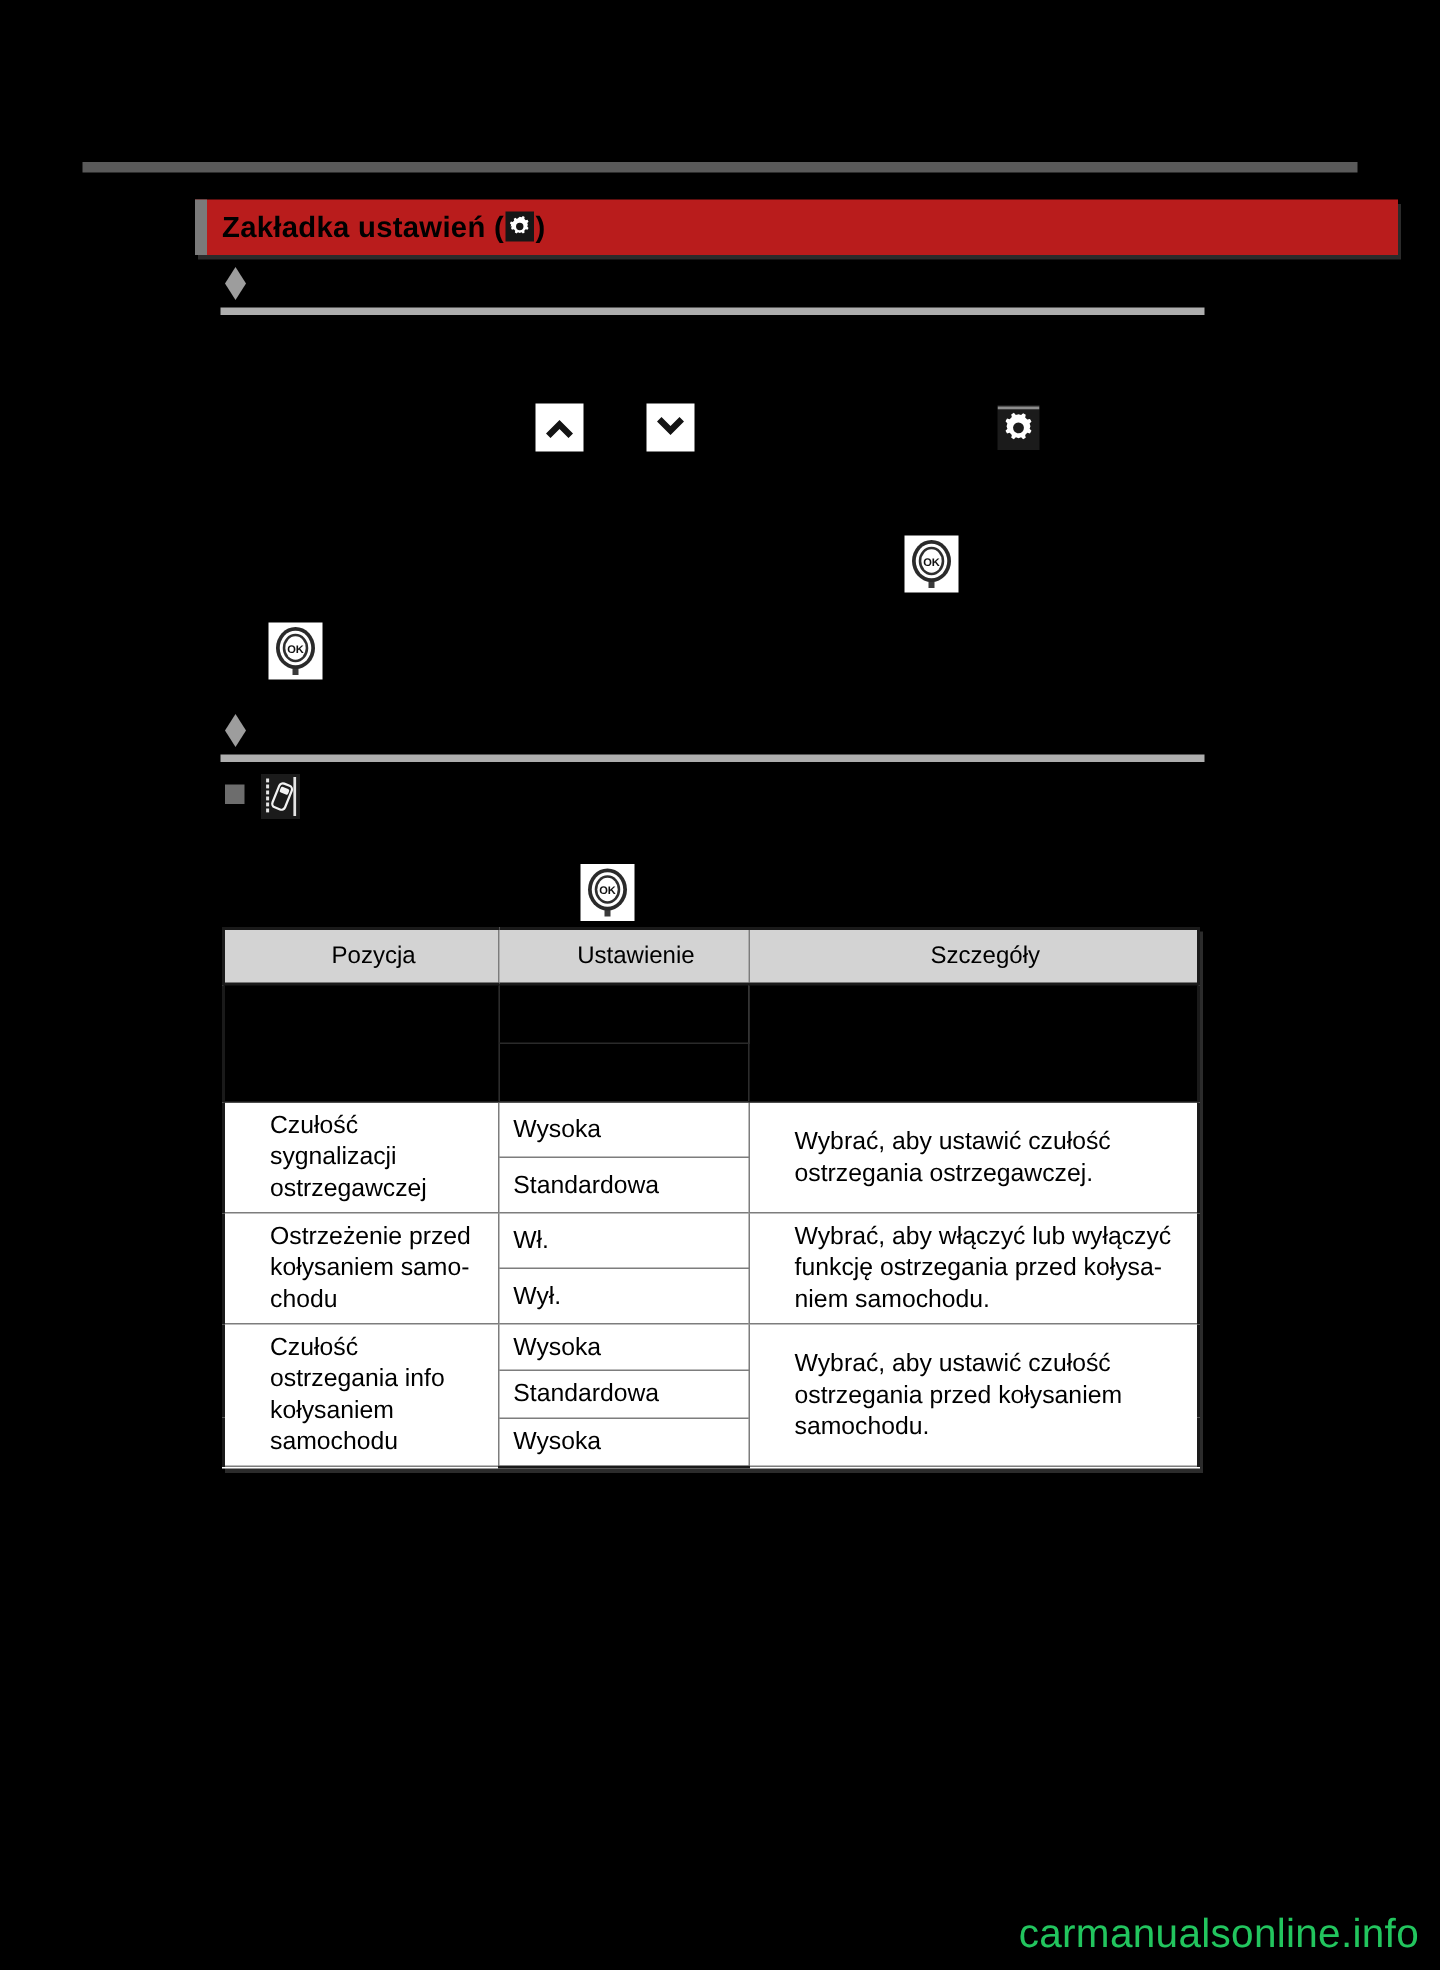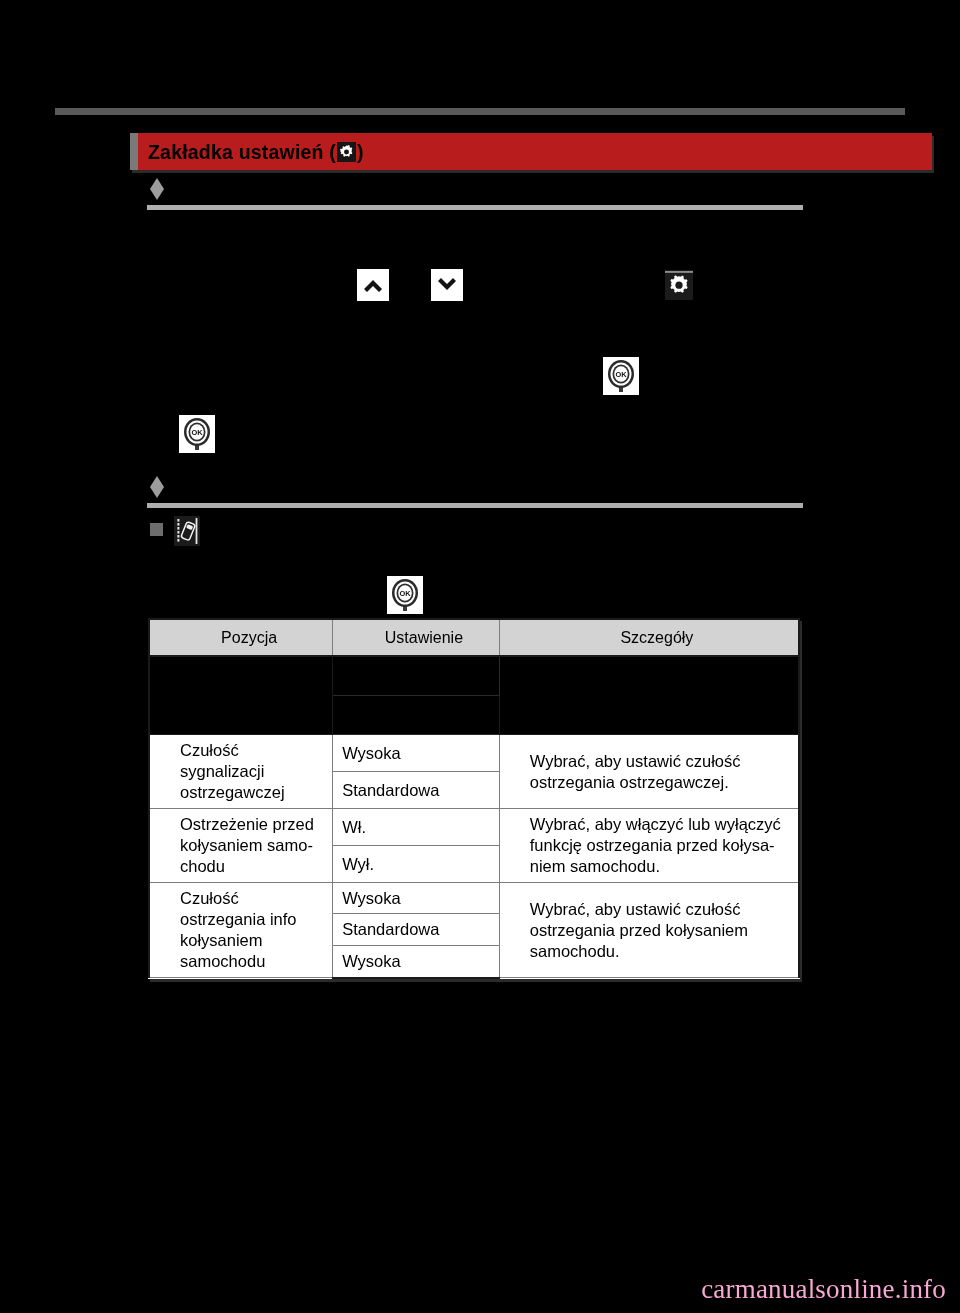--- a/index.html
+++ b/index.html
@@ -164,24 +164,24 @@
     background: #000000;
     border-color: #2a2a2a !important;
   }
   .redact-fill { height: 30px; }
 
   
   .watermark {
     position: absolute;
     right: 14px;
     bottom: 8px;
-    color: #f9a8d4;
+    color: #22c55e;
     font-size: 27px;
     letter-spacing: .2px;
-    font-family: Liberation Serif, serif;
+    font-family: Liberation Sans, sans-serif;
   }
 </style>
 </head>
 <body>
 
 <div class="page">
 
   <div class="top-rule"></div>
 
   <div class="section-header">

